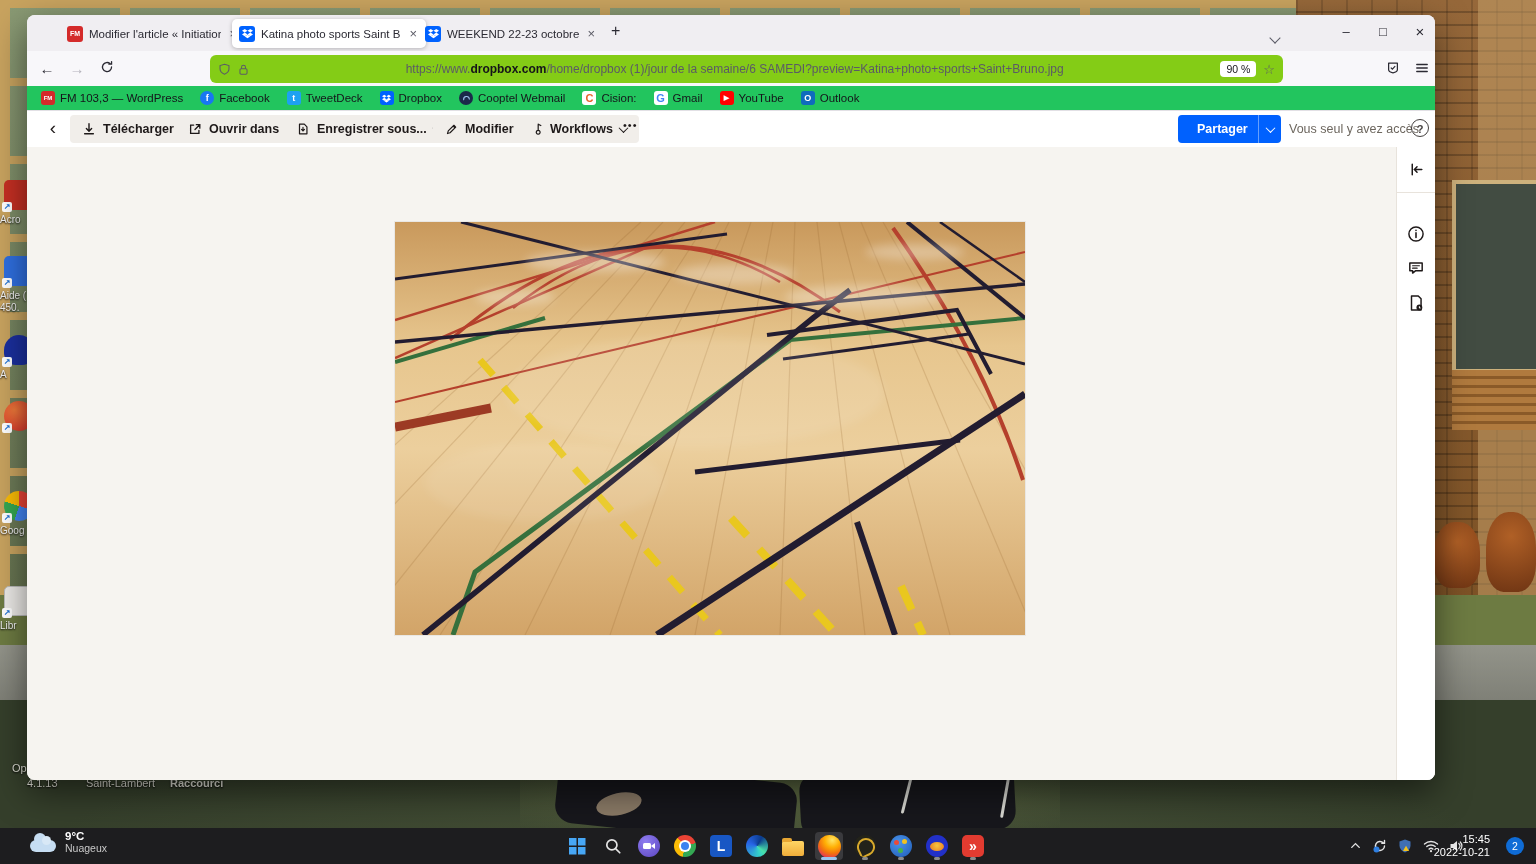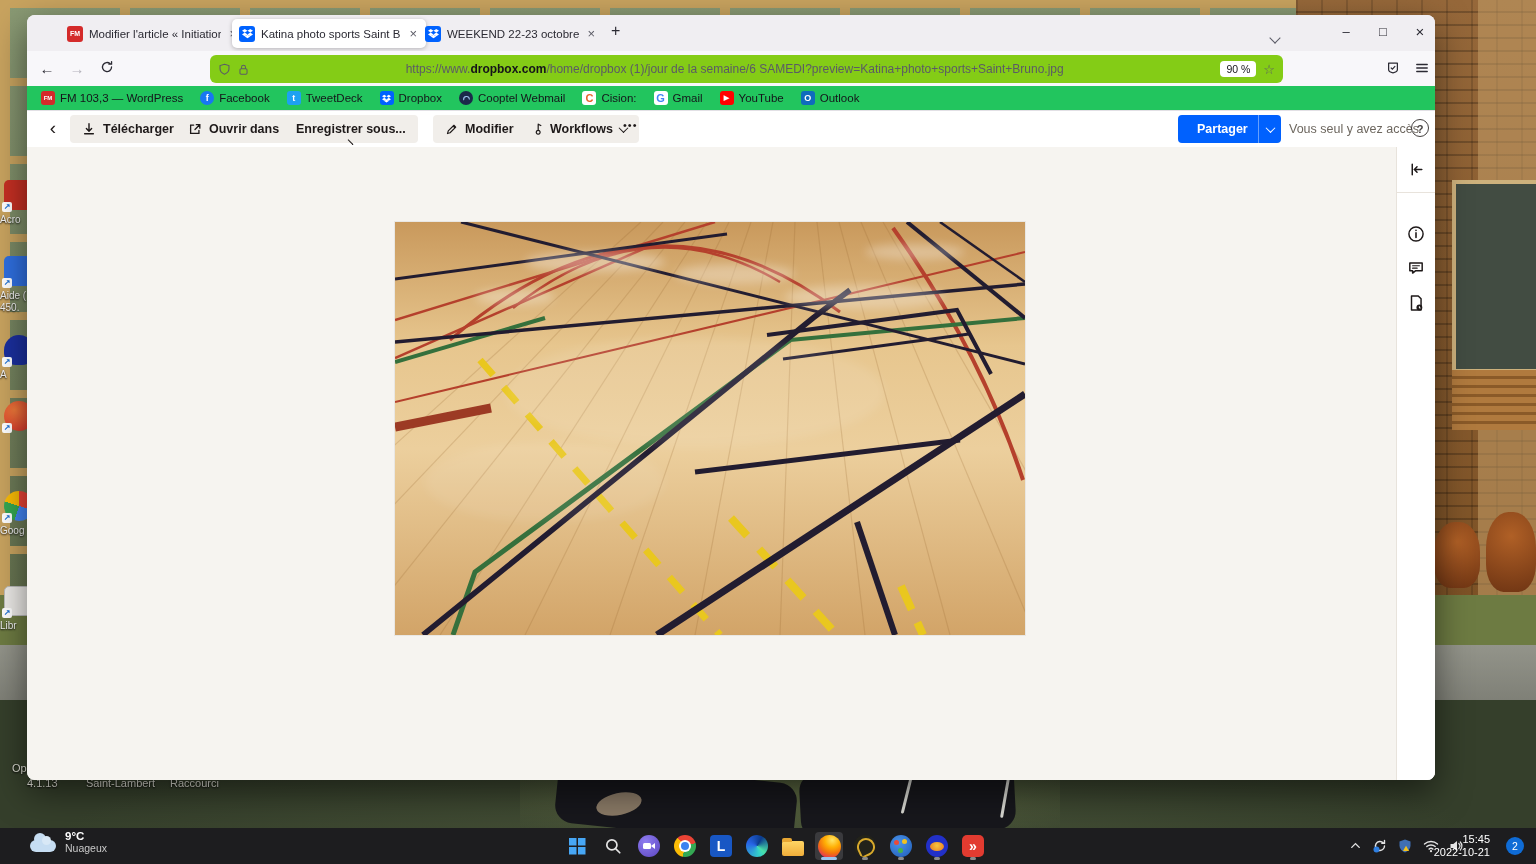--- a/index.html
+++ b/index.html
@@ -197,21 +197,21 @@
   <div class="sc-label">Goog</div>
 </div>
 <div class="abs shortcut" style="top:586px;height:58px;">
   <div class="sc-ico" style="background:#eceae7;border:1px solid #bbb;box-sizing:border-box;"></div>
   <div class="sc-badge">↗</div>
   <div class="sc-label">Libr</div>
 </div>
 <div class="abs ground-label" style="left:12px;top:762px;">Op</div>
 <div class="abs ground-label" style="left:27px;top:777px;">4.1.13</div>
 <div class="abs ground-label" style="left:86px;top:777px;">Saint-Lambert</div>
-<div class="abs ground-label" style="left:170px;top:777px;">Raccourci</div>
+<div class="abs ground-label" style="left:170px;top:777px;font-weight:bold;">Raccourci</div>
 
 <div class="abs browser">
 
   <div class="abs tabbar">
     <div class="tab" style="left:33px;width:172px;">
       <span class="fav fav-fm">FM</span>
       <span class="t-title">Modifier l'article « Initiation aux</span>
       <span class="t-close">×</span>
     </div>
     <div class="tab active" style="left:205px;width:180px;">
@@ -327,21 +327,21 @@
         </svg>
       <span>Télécharger</span>
     </div>
     <div class="dbtn" style="left:149px;">
       <svg width="14" height="14" viewBox="0 0 16 16">
           <path d="M6.5 3.5H3v9.5h9.5V9.5M9.5 3h4v4M13 3.5L8 8.5" stroke="#1e1919" stroke-width="1.5" fill="none" stroke-linecap="round"></path>
         </svg>
       <span>Ouvrir dans</span>
       <span class="cdn"></span>
     </div>
-    <div class="dbtn" style="left:257px;flex-direction:column;">
+    <div class="dbtn" style="left:257px;">
       <svg width="14" height="14" viewBox="0 0 16 16">
           <path d="M4 2.5h5.5l3 3v8H4z" stroke="#1e1919" stroke-width="1.4" fill="none" stroke-linejoin="round"></path>
           <path d="M8 6v4M6.3 8.5L8 10.2 9.7 8.5" stroke="#1e1919" stroke-width="1.3" fill="none" stroke-linecap="round"></path>
         </svg>
       <span>Enregistrer sous...</span>
       <span class="cdn"></span>
     </div>
     <div class="dbtn" style="left:406px;">
       <svg width="13" height="13" viewBox="0 0 16 16">
           <path d="M3 13l1-3.2 7-7 2.2 2.2-7 7zM10 3.8l2.2 2.2" stroke="#1e1919" stroke-width="1.4" fill="none" stroke-linejoin="round"></path>

